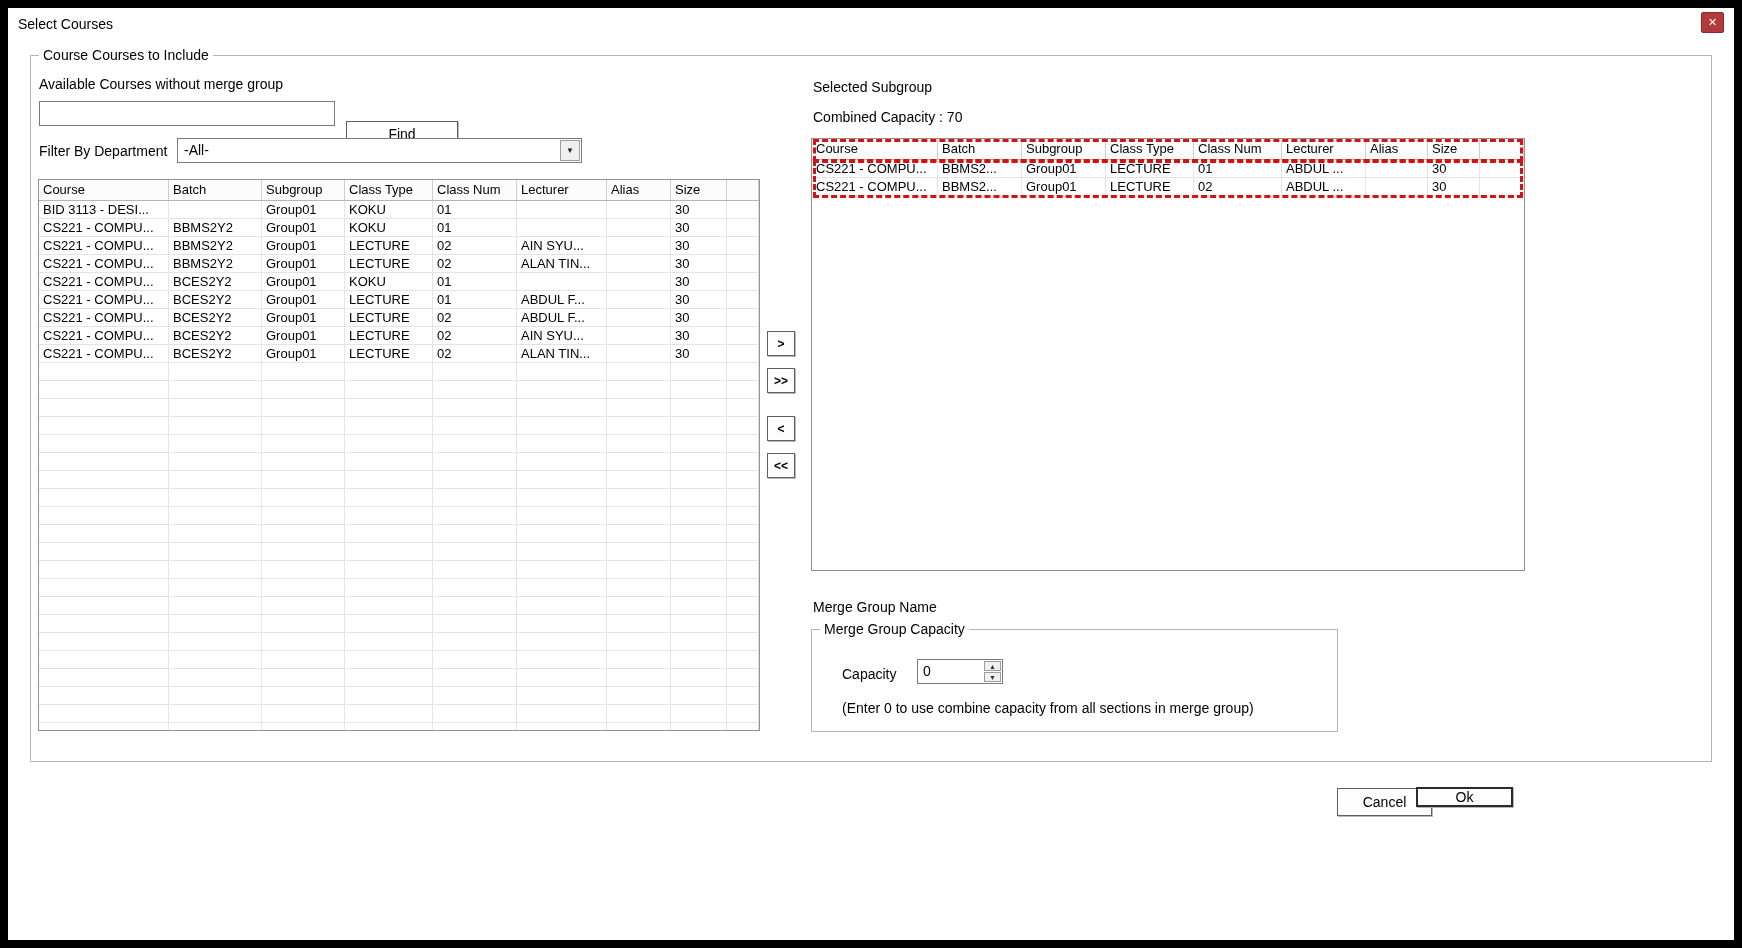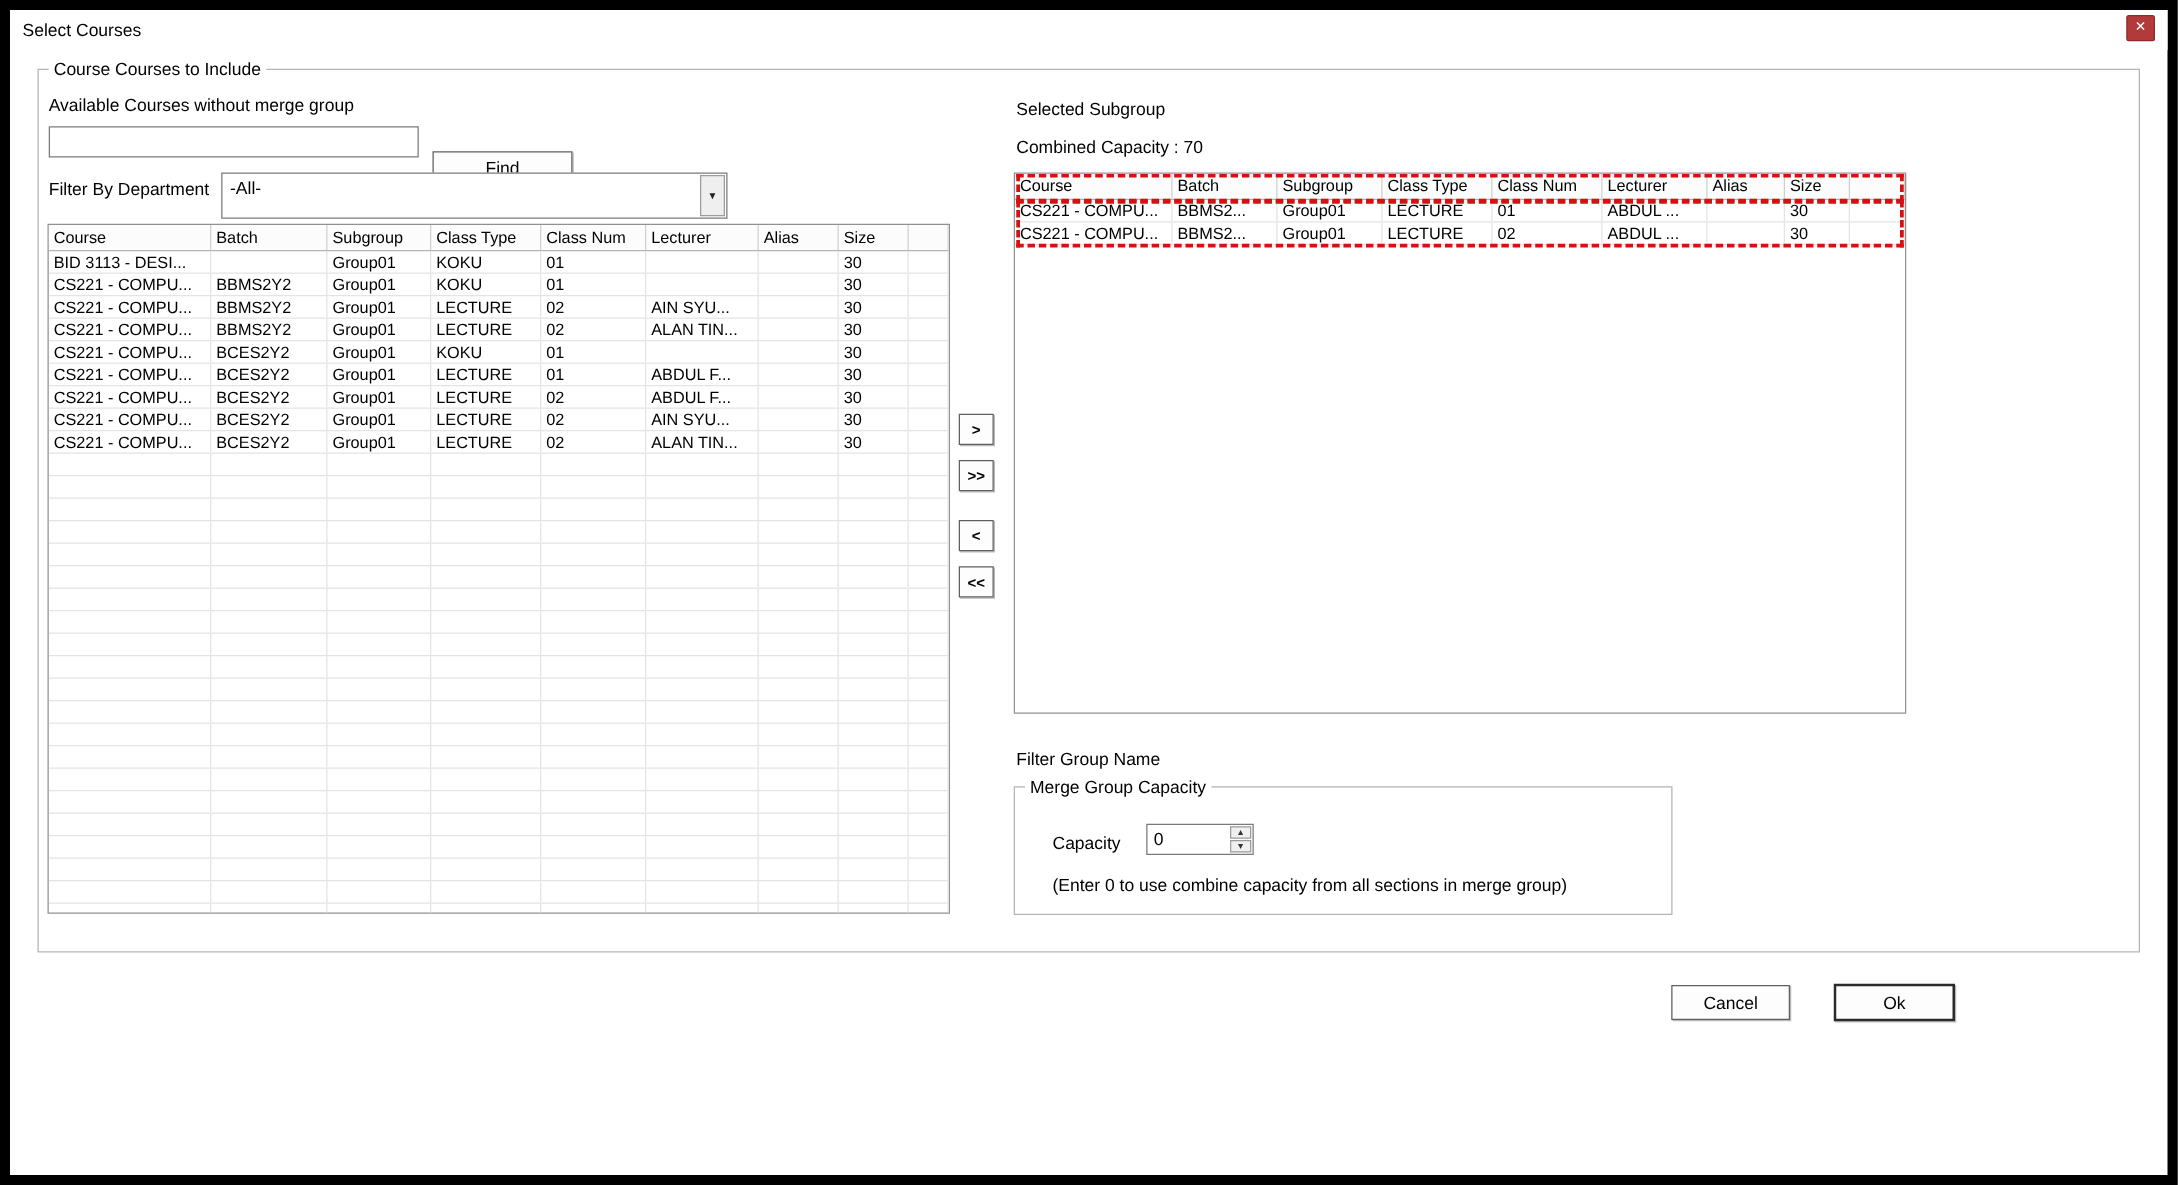--- a/index.html
+++ b/index.html
@@ -57,21 +57,21 @@
 
   <div class="groupbox" style="left:22px; top:47px; width:1682px; height:707px;">
     <span class="gb-title">Course Courses to Include</span>
 
     <span class="label" style="left:8px; top:20px;">Available Courses without merge group</span>
 
     <input class="textbox" style="left: 8px; top: 45px; width: 296px; height: 25px;" value="">
     <button class="btn" style="left:315px; top:45px; width:112px; height:25px;margin-top:20px;">Find</button>
 
     <span class="label" style="left:8px; top:87px;">Filter By Department</span>
-    <div class="combo" style="left:146px; top:82px; width:405px; height:37px;">
+    <div class="combo" style="left:146px; top:82px; width:405px; height:25px;">
       <span class="combo-value">-All-</span>
       <div class="combo-arrow">
         <span>▼</span>
       </div>
     </div>
 
     <div class="grid lines" style="left:7px; top:123px; width:722px; height:552px;">
         <div class="grid-header">
           <div class="hcell" style="width: 130px; flex: 0 0 auto;">Course</div>
           <div class="hcell" style="width: 93px; flex: 0 0 auto;">Batch</div>
@@ -454,34 +454,34 @@
           <div class="cell" style="width: 84px; flex: 0 0 auto;">Group01</div>
           <div class="cell" style="width: 88px; flex: 0 0 auto;">LECTURE</div>
           <div class="cell" style="width: 88px; flex: 0 0 auto;">02</div>
           <div class="cell" style="width: 84px; flex: 0 0 auto;">ABDUL ...</div>
           <div class="cell" style="width: 62px; flex: 0 0 auto;"></div>
           <div class="cell" style="width: 52px; flex: 0 0 auto;">30</div>
           <div class="cell" style="flex: 1 1 0%;"></div>
         </div>
       </div>
 
-    <span class="label" style="left:782px; top:543px;">Filter Group Name</span>
+    <span class="label" style="left:782px; top:543px;">Merge Group Name</span>
 
     <div class="groupbox" style="left:780px; top:573px; width:527px; height:103px;">
       <span class="gb-title">Merge Group Capacity</span>
       <span class="label" style="left:30px; top:36px;">Capacity</span>
       <div class="spinner" style="left:105px; top:29px; width:86px; height:25px;">
         <span class="spin-value">0</span>
         <div class="spin-btn up">
           <span>▲</span>
         </div>
         <div class="spin-btn down">
           <span>▼</span>
         </div>
       </div>
       <span class="label" style="left:30px; top:70px;">(Enter 0 to use combine capacity from all sections in merge group)</span>
     </div>
   </div>
 
   <button class="btn" style="left:1329px; top:780px; width:95px; height:28px;">Cancel</button>
-  <button class="btn default" style="left:1459px; top:779px; width:97px; height:30px;">Ok</button>
+  <button class="btn default" style="left:1408px; top:779px; width:97px; height:20px;">Ok</button>
 
 </div>
 
 </body></html>

